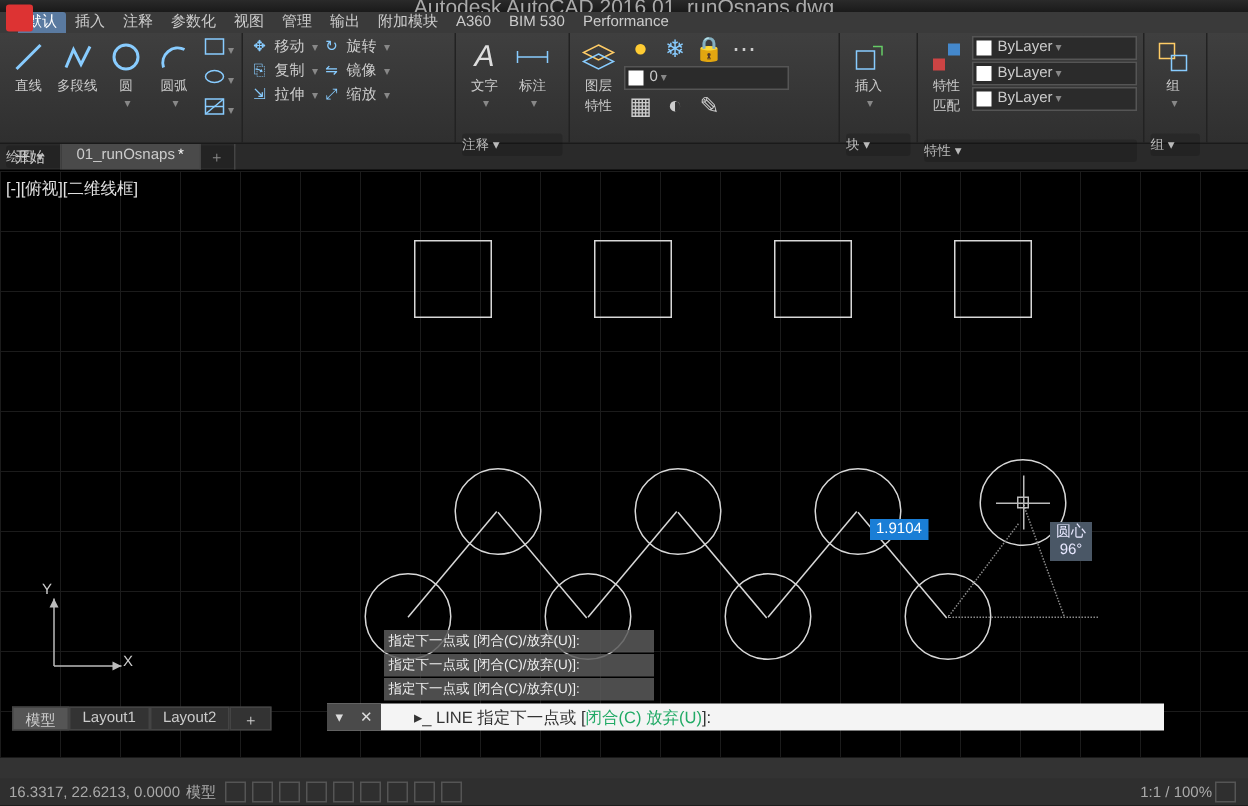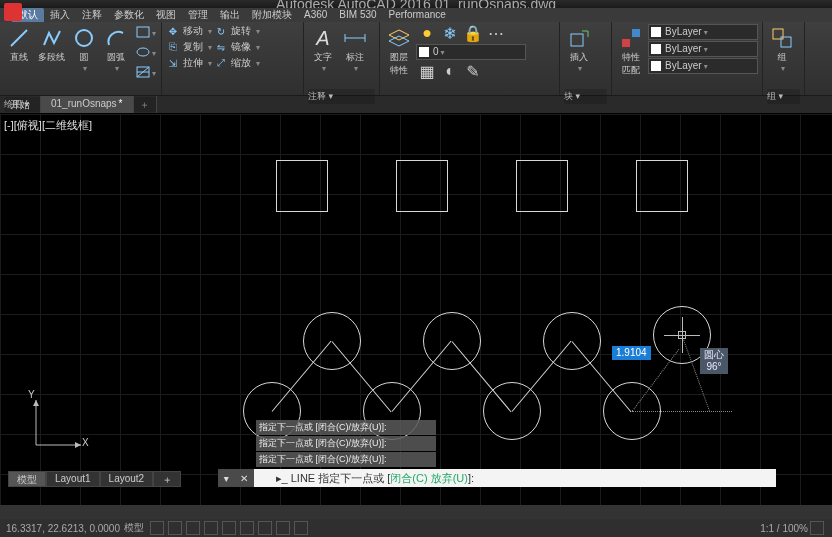--- a/index.html
+++ b/index.html
@@ -249,20 +249,21 @@
           </span>
           <span style="white-space:pre">特性
 匹配</span>
         </span>
       <div style="display:flex;flex-direction:column;gap:1px">
         <div class="layercombo dd">ByLayer</div>
         <div class="layercombo dd">ByLayer</div>
         <div class="layercombo dd">ByLayer</div>
       </div>
     </div>
+    <div class="plabel">特性 ▾</div>
   </div>
 
   <div class="panel" style="min-width:42px">
     <div class="tools">
       <span class="bigbtn dd">
           <span class="ic">
             <svg width="22" height="22">
               <rect x="2" y="2" width="10" height="10" fill="none" stroke="#fc6"></rect>
               <rect x="10" y="10" width="10" height="10" fill="none" stroke="#8cf"></rect>
             </svg>
@@ -306,21 +307,21 @@
   <div class="ln" style="left:512px; top:297px; width:92px; transform:rotate(-50deg)"></div>
   <div class="ln" style="left:572px; top:227px; width:92px; transform:rotate(50deg)"></div>
 
   <div class="da" style="left:632px; top:297px; width:78px; transform:rotate(-53deg)"></div>
   <div class="da" style="left:632px; top:297px; width:100px;"></div>
   <div class="da" style="left:682px; top:221px; width:80px; transform:rotate(70deg)"></div>
 
   <div class="cross" style="left:682px; top:221px;"></div>
   <div style="position:absolute;left:678px;top:217px;width:8px;height:8px;border:1px solid #bbb"></div>
 
-  <div class="dim-edit" style="left:612px; top:232px">1.9104</div>
+  <div class="dim-edit" style="left:580px; top:232px">1.9104</div>
   <div class="osnap-tip" style="left:700px; top:234px">
     <div>圆心</div>
     <div>96°</div>
   </div>
 
   <div class="ucs">
     <svg width="60" height="60">
         <line x1="10" y1="50" x2="55" y2="50" stroke="#bbb"></line>
         <line x1="10" y1="50" x2="10" y2="5" stroke="#bbb"></line>
         <polygon points="55,50 49,47 49,53" fill="#bbb"></polygon>

